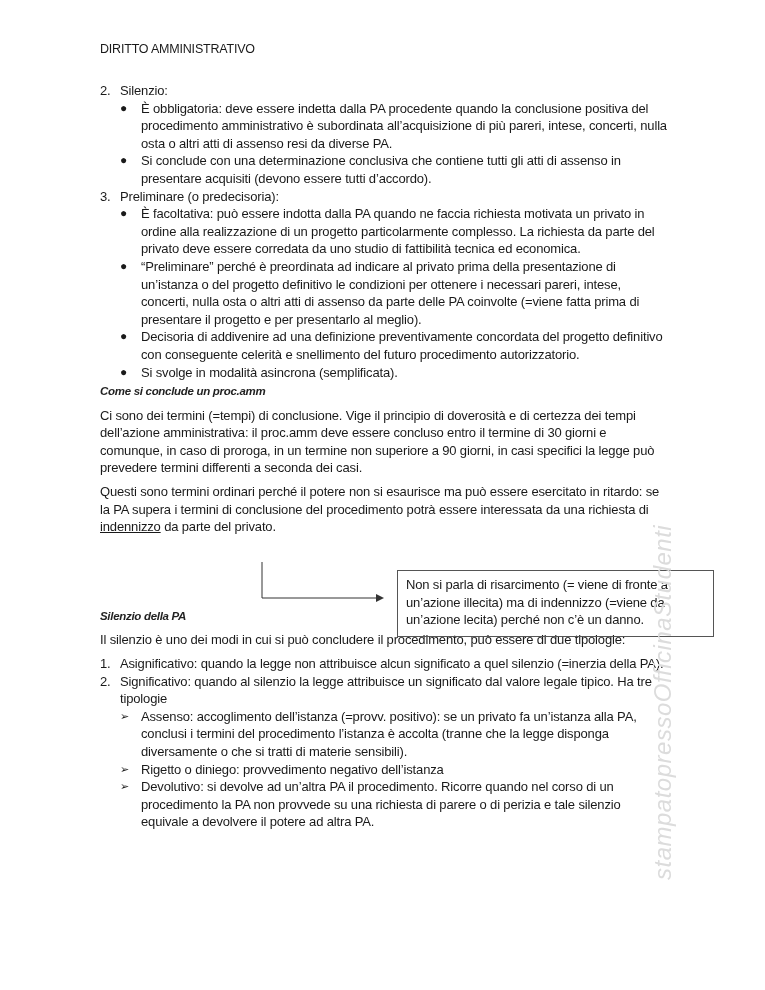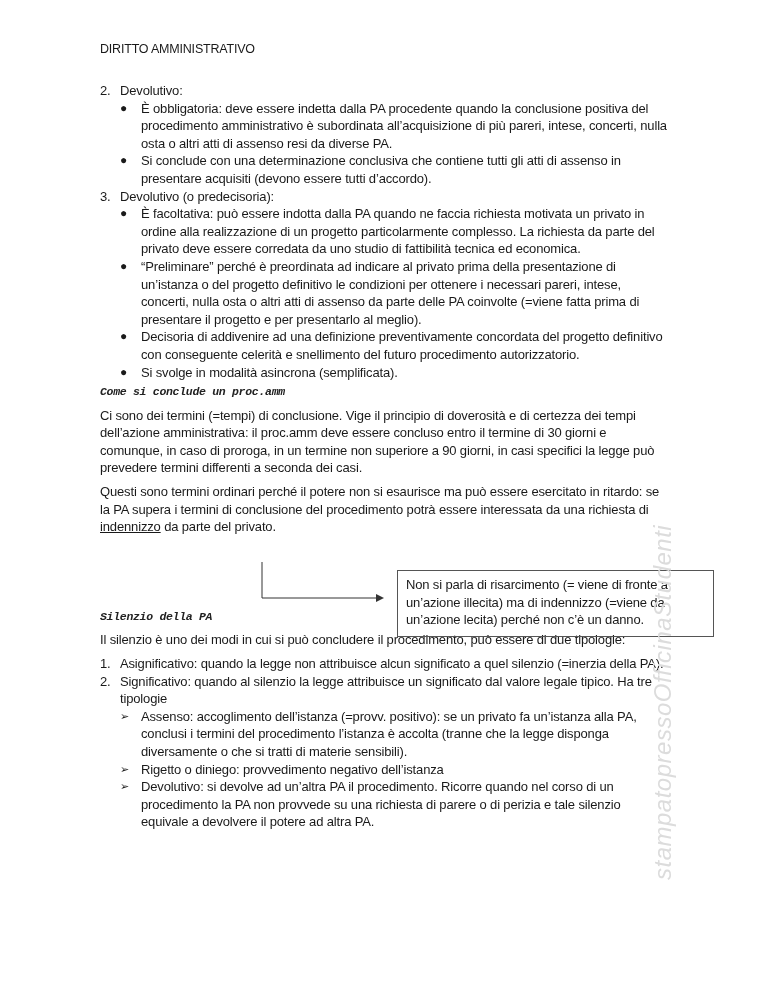--- a/index.html
+++ b/index.html
@@ -7,53 +7,53 @@
          font-family: "Liberation Sans", "DejaVu Sans", sans-serif; color: #1a1a1a; }
   .page { position: absolute; left: 0; top: 0; width: 608px; height: 990px; }
   .hdr { position: absolute; left: 100px; top: 42px; font-size: 12.5px; letter-spacing: -0.2px; }
   .content { position: absolute; left: 100px; top: 82px; width: 570px; font-size: 13px; line-height: 17.6px; letter-spacing: -0.15px; }
   .num-item { position: relative; padding-left: 20px; }
   .num-item .num { position: absolute; left: 0; top: 0; }
   .bul-item { position: relative; padding-left: 41px; }
   .bul-item .bul { position: absolute; left: 20px; top: 0; font-size: 12px; }
   .arr-item { position: relative; padding-left: 41px; }
   .arr-item .arr { position: absolute; left: 20px; top: 0; font-size: 11px; }
-  .script { font-family: Liberation Mono, monospace; font-style: italic; font-size: 11.5px; font-weight: bold; color: #222; letter-spacing: -0.3px; margin-top: 2px; }
+  .script { font-family: Liberation Sans, sans-serif; font-style: italic; font-size: 11.5px; font-weight: bold; color: #222; letter-spacing: -0.3px; margin-top: 2px; }
   .para { margin-top: 6px; }
   .gap { height: 6px; }
   .u { text-decoration: underline; }
   .callout { position: absolute; left: 397px; top: 570px; width: 283px; height: 53px; border: 1px solid #555; padding: 5px 24px 7px 8px; font-size: 13px; line-height: 17.6px; letter-spacing: -0.15px; }
   .watermark { position: absolute; left: 649px; top: 880px; transform: rotate(-90deg); transform-origin: left top; font-size: 24px; font-style: italic; color: #dcdcdc; white-space: nowrap; letter-spacing: 0.5px; }
   svg.arrow { position: absolute; left: 0; top: 0; }
 </style>
 </head>
 <body>
 
 <div class="page">
 
   <div class="hdr">DIRITTO AMMINISTRATIVO</div>
 
   <div class="content">
 
     <div class="num-item">
       <span class="num">2.</span>
-      <span>Devolutivo:</span>
+      <span>Silenzio:</span>
     </div>
     <div class="bul-item">
       <span class="bul">●</span>
       <span>È obbligatoria: deve essere indetta dalla PA procedente quando la conclusione positiva del procedimento amministrativo è subordinata all’acquisizione di più pareri, intese, concerti, nulla osta o altri atti di assenso resi da diverse PA.</span>
     </div>
     <div class="bul-item">
       <span class="bul">●</span>
       <span>Si conclude con una determinazione conclusiva che contiene tutti gli atti di assenso in presentare acquisiti (devono essere tutti d’accordo).</span>
     </div>
 
     <div class="num-item">
       <span class="num">3.</span>
-      <span>Devolutivo (o predecisoria):</span>
+      <span>Preliminare (o predecisoria):</span>
     </div>
     <div class="bul-item">
       <span class="bul">●</span>
       <span>È facoltativa: può essere indotta dalla PA quando ne faccia richiesta motivata un privato in ordine alla realizzazione di un progetto particolarmente complesso. La richiesta da parte del privato deve essere corredata da uno studio di fattibilità tecnica ed economica.</span>
     </div>
     <div class="bul-item">
       <span class="bul">●</span>
       <span>“Preliminare” perché è preordinata ad indicare al privato prima della presentazione di un’istanza o del progetto definitivo le condizioni per ottenere i necessari pareri, intese, concerti, nulla osta o altri atti di assenso da parte delle PA coinvolte (=viene fatta prima di presentare il progetto e per presentarlo al meglio).</span>
     </div>
     <div class="bul-item">

